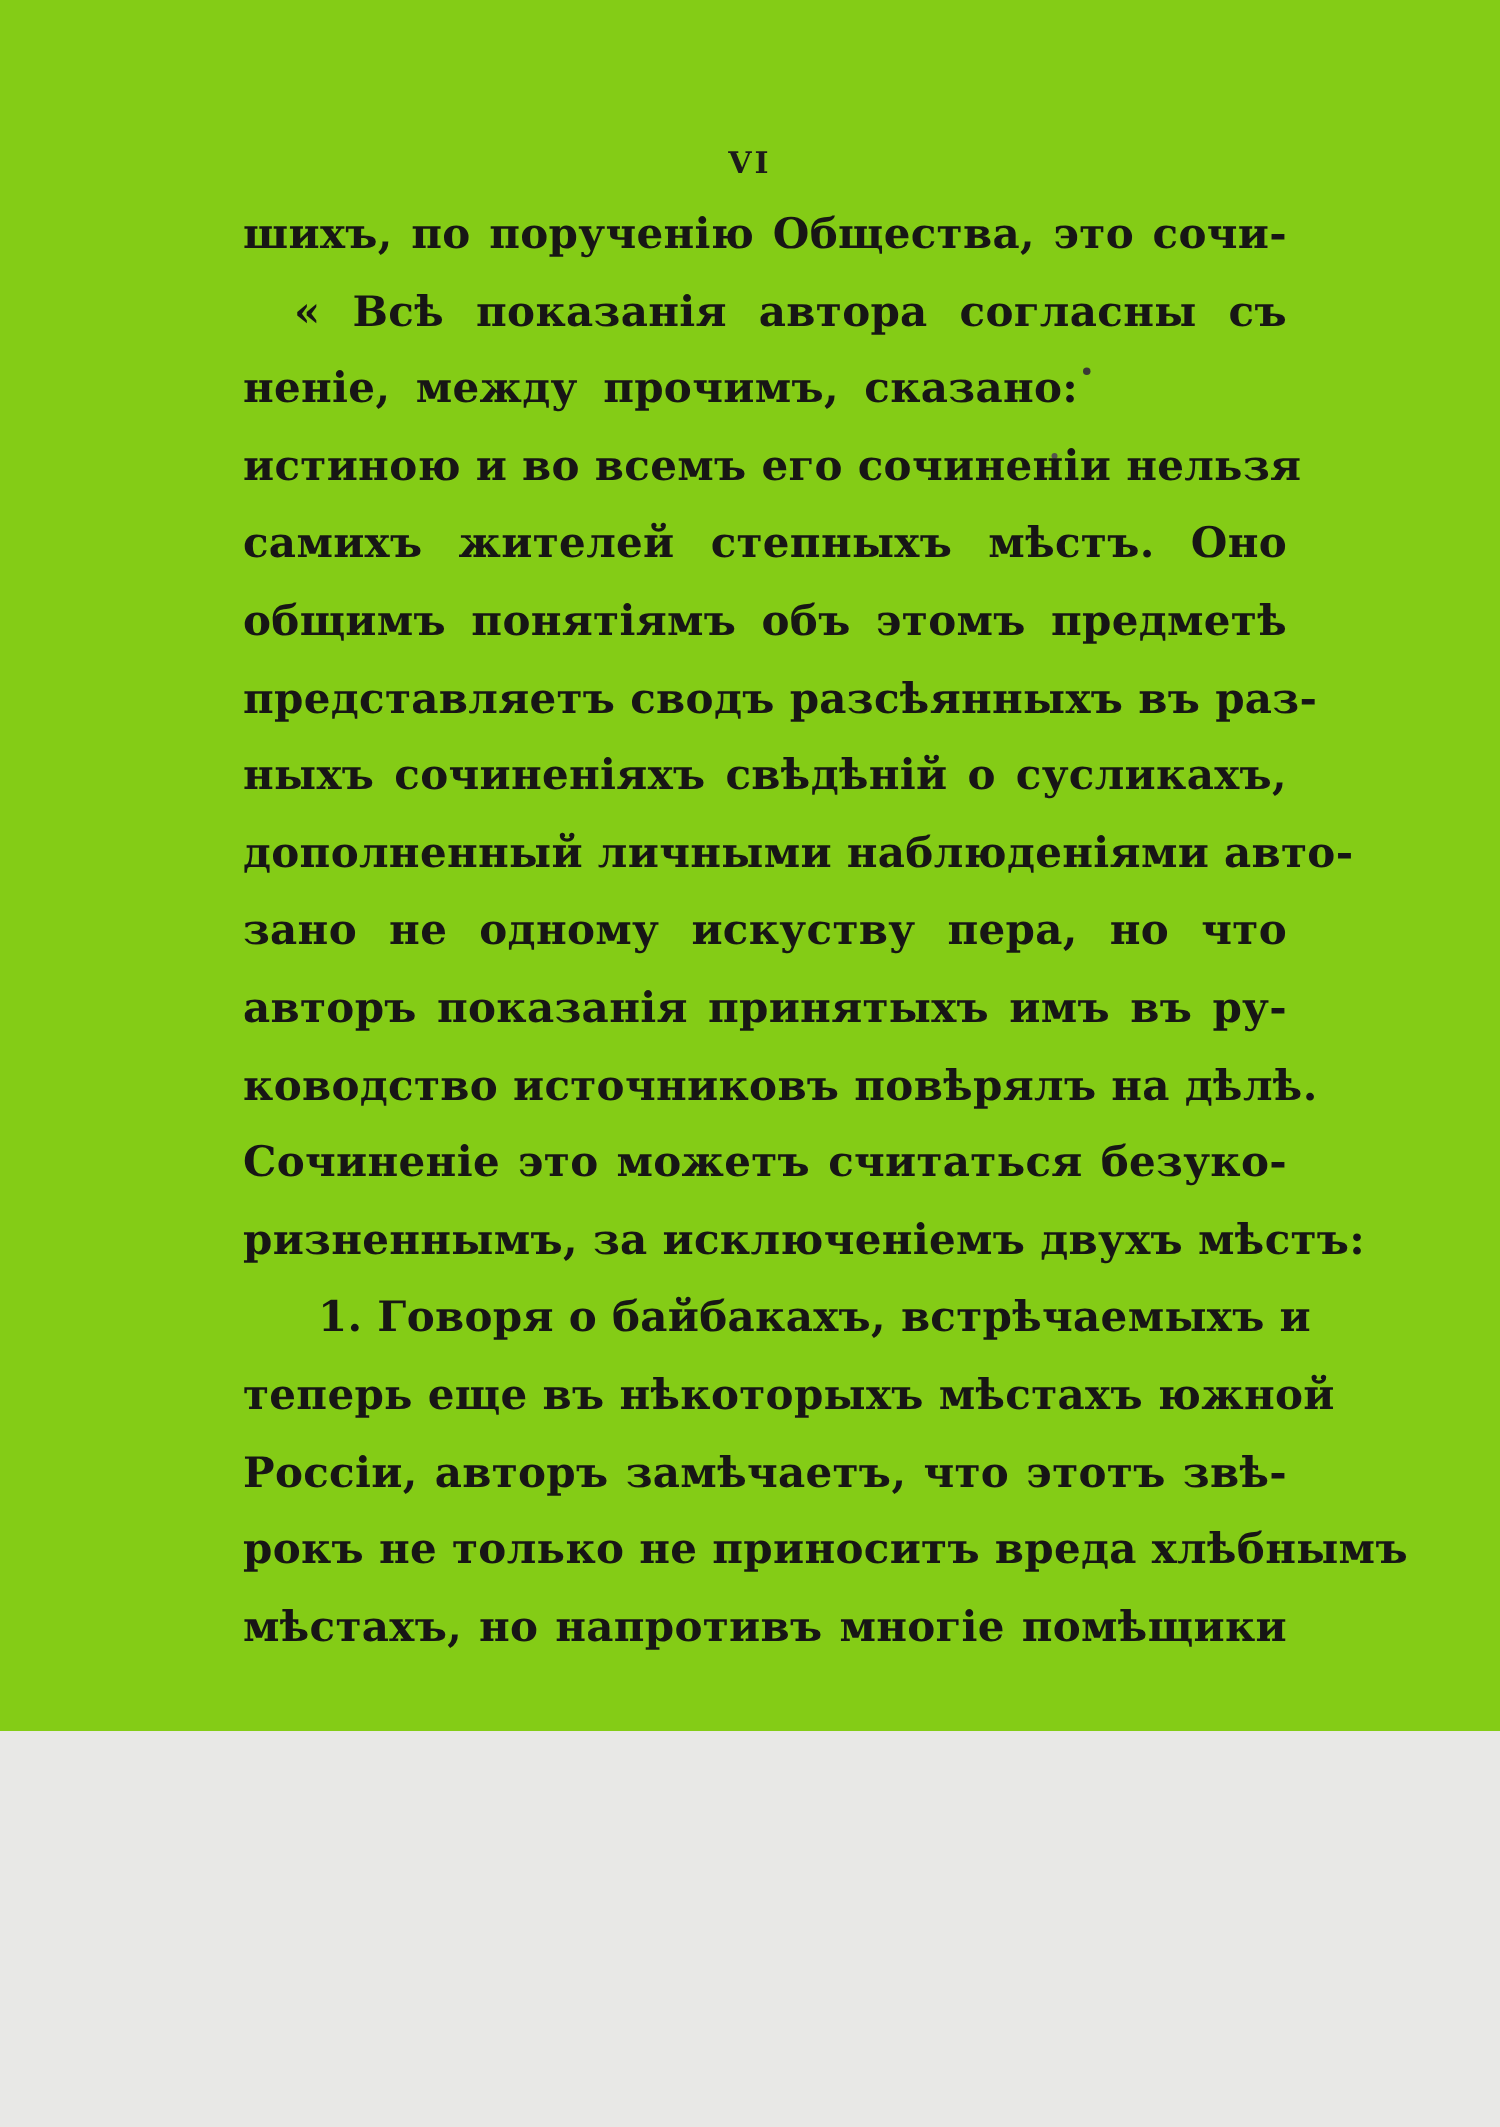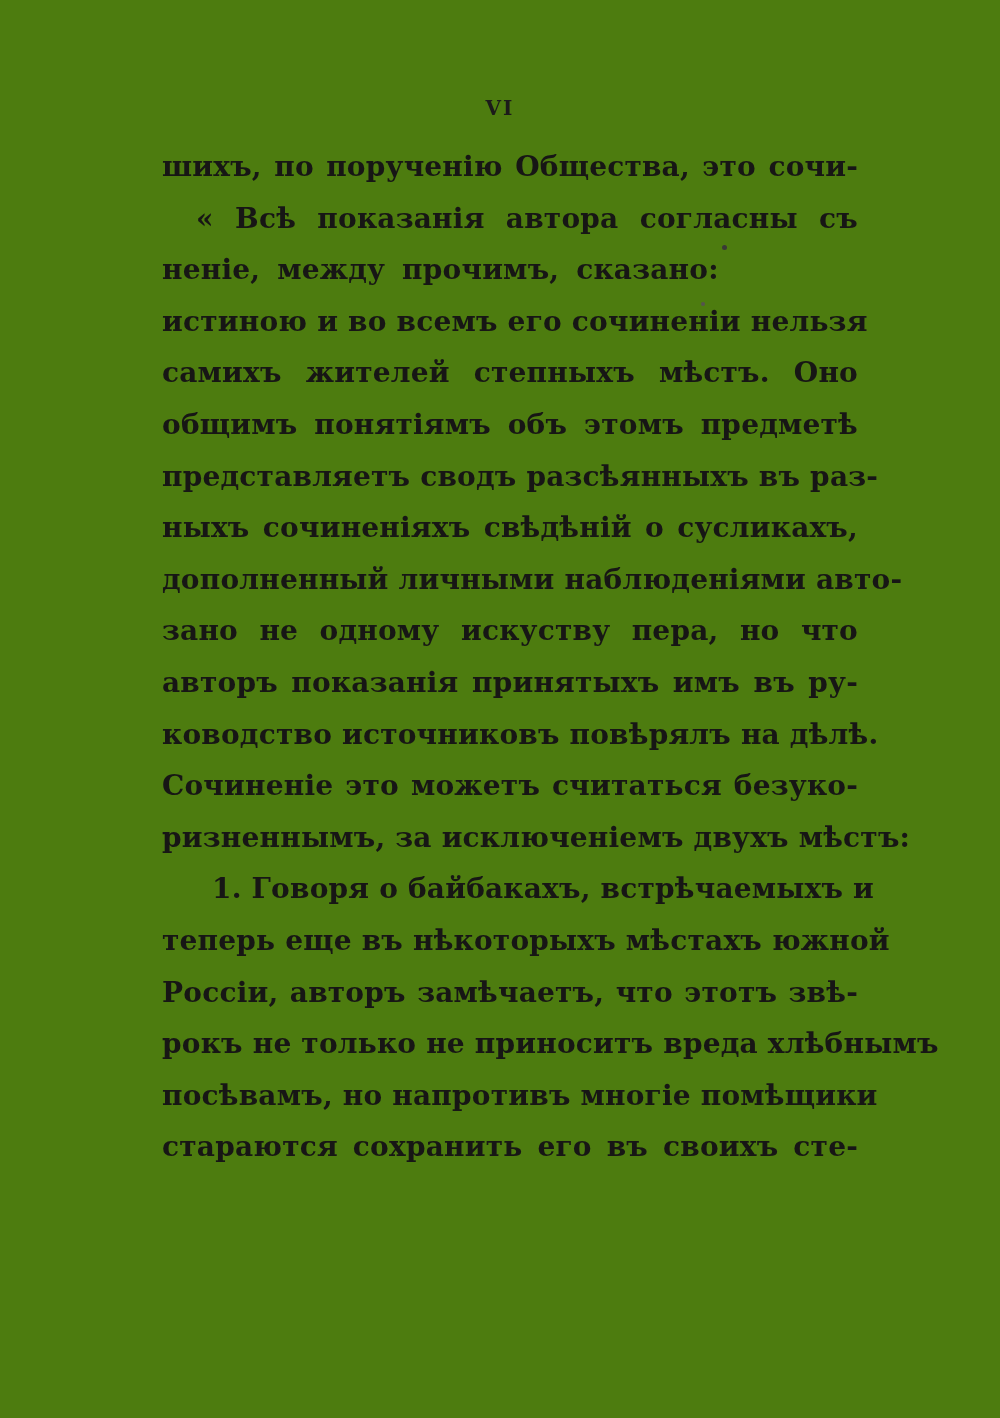--- a/index.html
+++ b/index.html
@@ -4,41 +4,41 @@
 <style>
   html, body {
     margin: 0;
     padding: 0;
     background: #e8e8e6;
     font-family: "DejaVu Serif", serif;
   }
   .page {
     position: relative;
     width: 1000px;
-    height: 1418px;
+    height: 1154px;
     margin: 0 auto;
-    background: #4d7c0f;
+    background: #84cc16;
     overflow: hidden;
     color: #151413;
   }
   .pagenum {
     position: absolute;
     top: 96px;
     left: 0;
     width: 1000px;
     text-align: center;
     font-family: "DejaVu Serif", serif;
     font-weight: 700;
     font-size: 20px;
     letter-spacing: 2px;
     color: #1c1b1a;
   }
   .textblock {
     position: absolute;
-    top: 141px;
+    top: 130px;
     left: 162px;
     width: 696px;
   }
   .line {
     font-family: "DejaVu Serif", serif;
     font-weight: 700;
     font-size: 28px;
     line-height: 51.6px;
     height: 51.6px;
     color: #171615;
@@ -86,16 +86,15 @@
       <div class="line">дополненный личными наблюденіями авто-</div>
       <div class="line">зано не одному искуству пера, но что</div>
       <div class="line">авторъ показанія принятыхъ имъ въ ру-</div>
       <div class="line">ководство источниковъ повѣрялъ на дѣлѣ.</div>
       <div class="line">Сочиненіе это можетъ считаться безуко-</div>
       <div class="line">ризненнымъ, за исключеніемъ двухъ мѣстъ:</div>
       <div class="line indent2">1. Говоря о байбакахъ, встрѣчаемыхъ и</div>
       <div class="line">теперь еще въ нѣкоторыхъ мѣстахъ южной</div>
       <div class="line">Россіи, авторъ замѣчаетъ, что этотъ звѣ-</div>
       <div class="line">рокъ не только не приноситъ вреда хлѣбнымъ</div>
-      <div class="line">посѣвамъ, но напротивъ многіе помѣщики</div>
-      <div class="line">стараются сохранить его въ своихъ сте-</div>
+      <div class="line">мѣстахъ, но напротивъ многіе помѣщики</div>
     </div>
 </div>
 
 </body></html>

